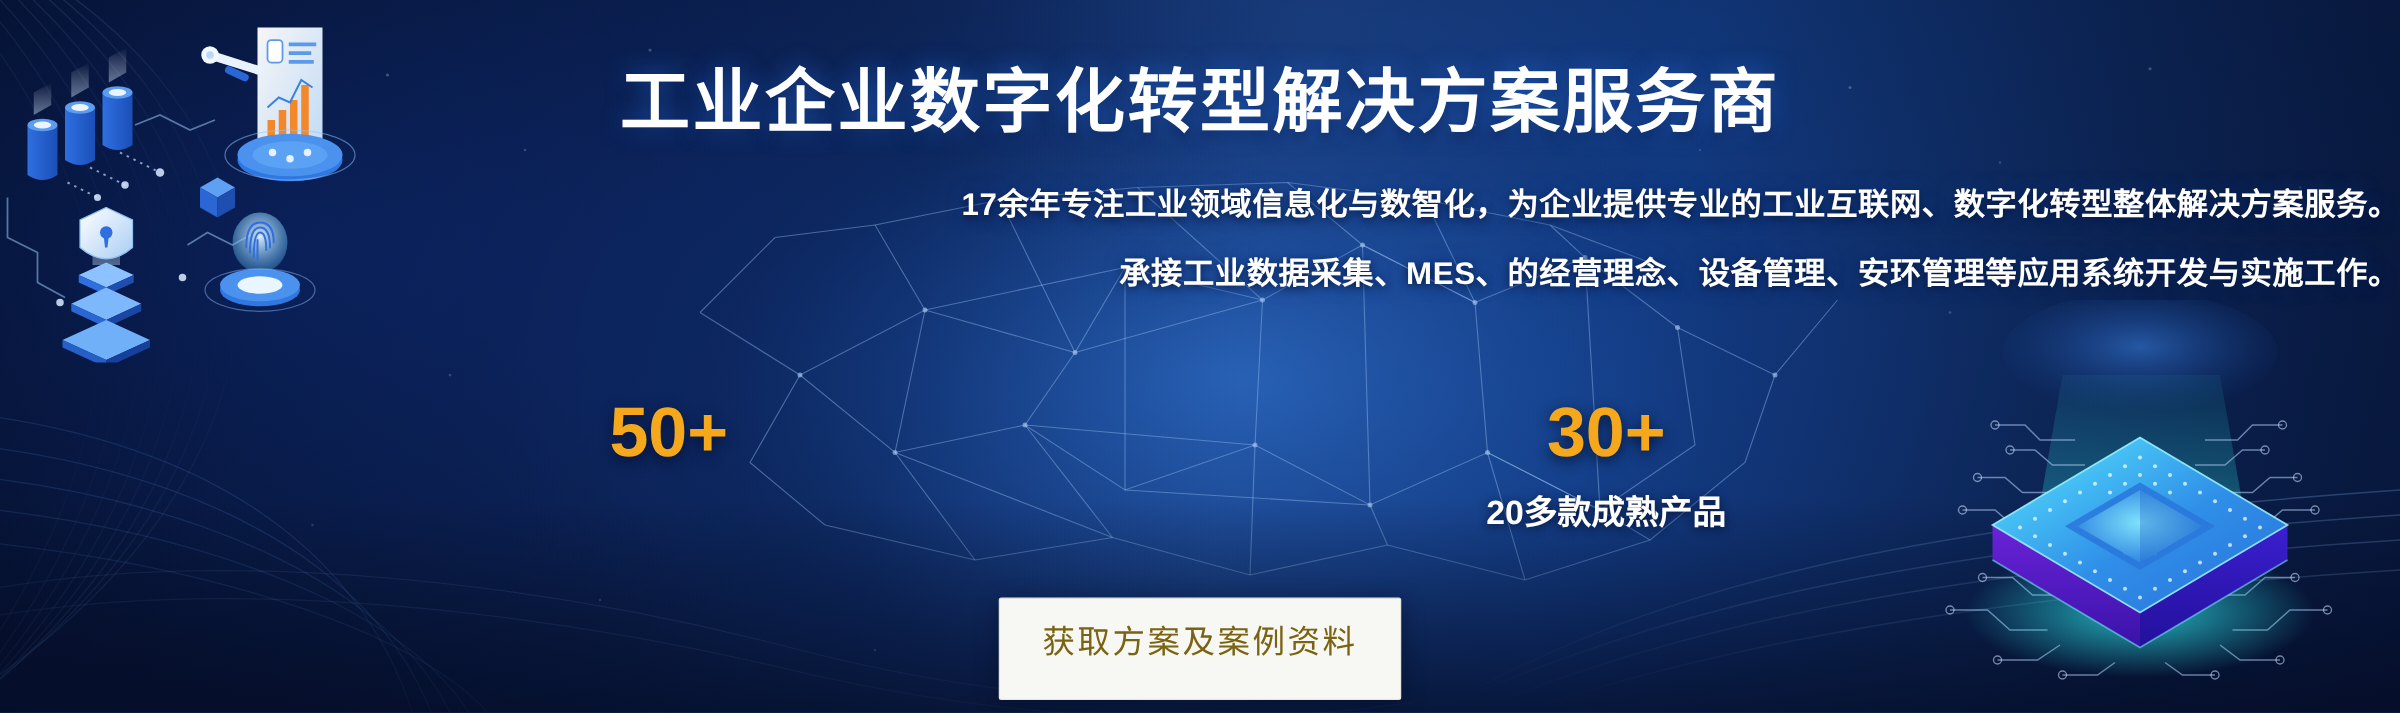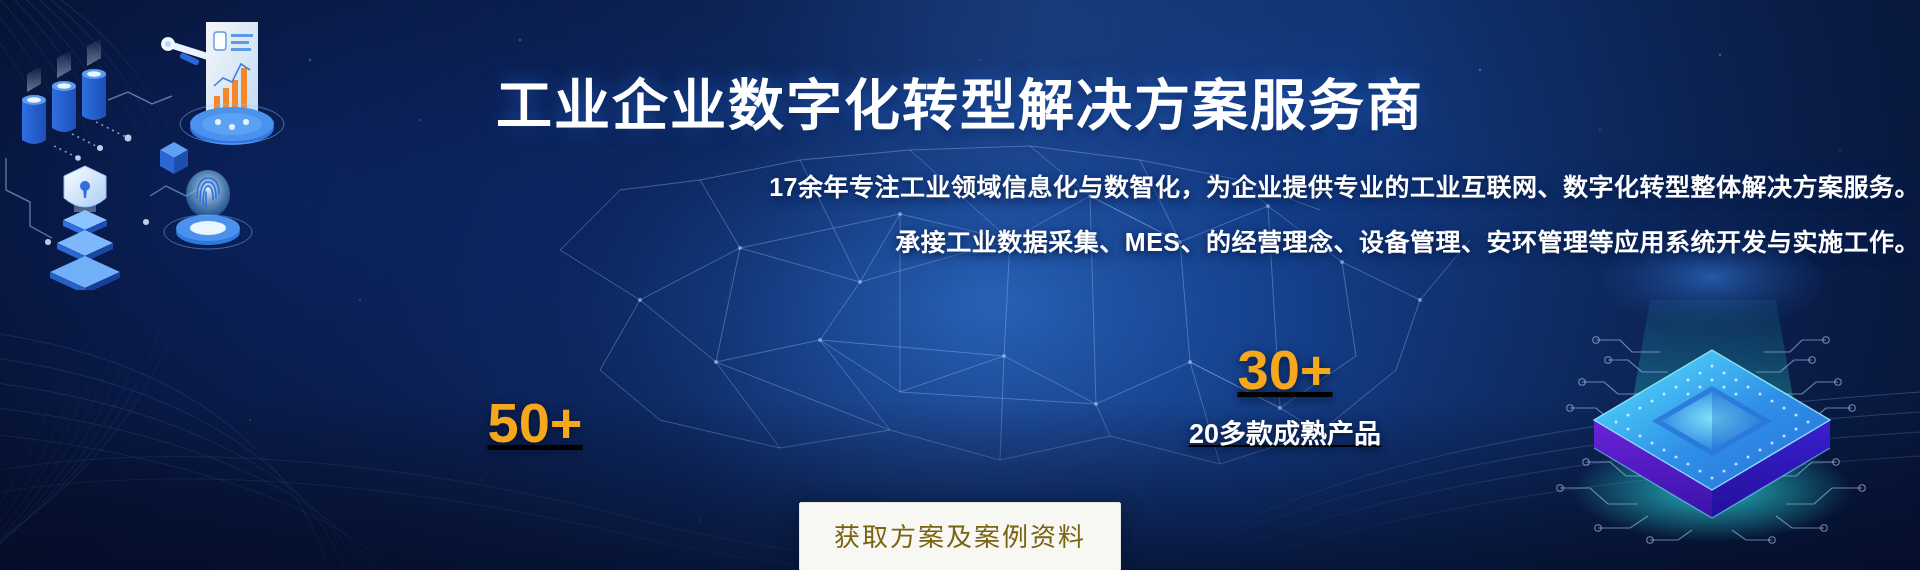--- a/index.html
+++ b/index.html
@@ -21,56 +21,56 @@
   }
   .bg-sheen{
     background:linear-gradient(100deg, rgba(255,255,255,0) 38%, rgba(120,180,255,.07) 52%, rgba(255,255,255,0) 66%);
   }
   .bg-bottomdark{
     background:linear-gradient(to top, rgba(4,12,38,.75) 0%, rgba(4,12,38,0) 30%);
   }
   .stars{position:absolute;inset:0;opacity:.5;}
 
   
-  .content{position:absolute;left:0;top:0;width:1920px;height:412px;z-index:6;margin-top:24px;}
+  .content{position:absolute;left:0;top:0;width:1920px;height:412px;z-index:6;}
 
   .headline{
     position:absolute;top:36px;left:0;width:1920px;text-align:center;
     font-size:56px;font-weight:bold;color:#ffffff;letter-spacing:2px;
     text-shadow:0 0 18px rgba(40,110,220,.75),0 3px 10px rgba(0,10,40,.75);
   }
 
   .sub{
     position:absolute;left:0;width:1920px;text-align:right;color:#ffffff;
     font-weight:bold;letter-spacing:.5px;
     text-shadow:0 2px 8px rgba(3,14,46,.9),0 0 14px rgba(25,80,180,.5);
   }
   .sub1{top:143px;font-size:25px;}
   .sub2{top:198px;font-size:25px;}
   .sub3{top:253px;font-size:25px;}
 
   
   .stats{
     position:absolute;top:318px;left:370px;width:1080px;
-    display:flex;justify-content:space-between;align-items:flex-end;text-decoration:underline;
+    display:flex;justify-content:space-between;align-items:flex-start;
   }
   .stat{width:330px;text-align:center;}
   .stat-num{
     font-size:56px;font-weight:bold;color:#f5a81c;line-height:1;
     text-shadow:0 3px 10px rgba(5,16,48,.85);
   }
   .stat-label{
     margin-top:14px;font-size:27px;font-weight:bold;color:#ffffff;
     text-shadow:0 2px 8px rgba(4,14,46,.9);
   }
 
   
   .cta{
     position:absolute;top:478px;left:50%;transform:translateX(-50%);
-    padding:13px 34px 17px;min-width:258px;text-align:center;
+    padding:13px 34px 30px;min-width:258px;text-align:center;
     background:#f7f7f4;border:1px solid #e7e7e2;border-radius:2px;
     color:#7a6412;font-size:26px;letter-spacing:2px;
     box-shadow:0 4px 18px rgba(2,10,34,.45);cursor:pointer;
     font-family:"Liberation Serif","DejaVu Serif",serif;
   }
 
   
   .iso-left{position:absolute;left:0;top:0;width:300px;height:290px;z-index:5;}
 
   

